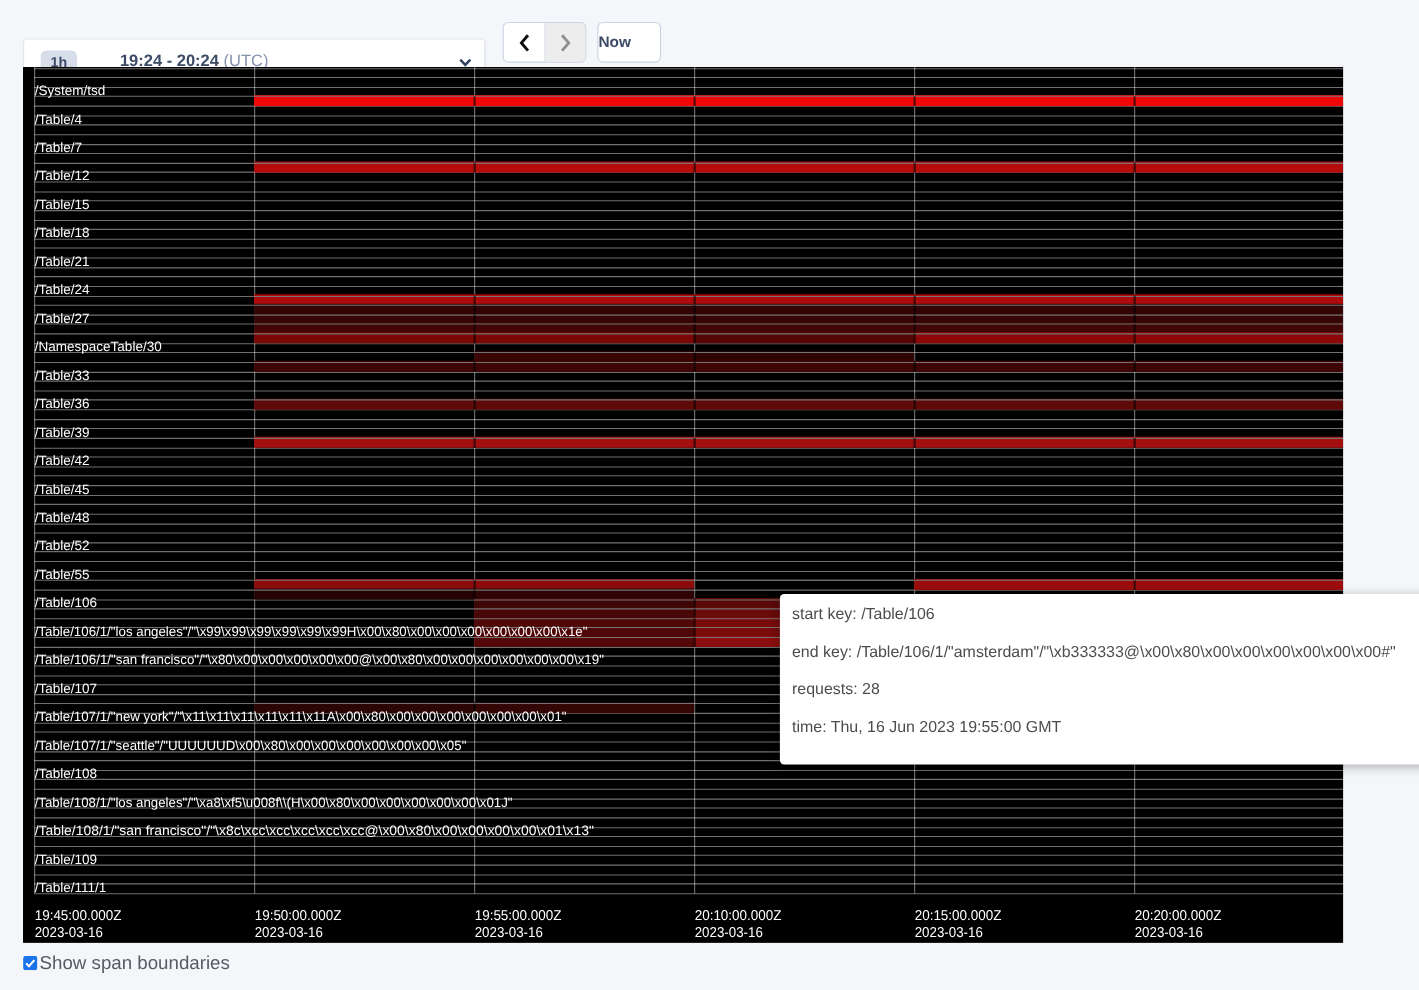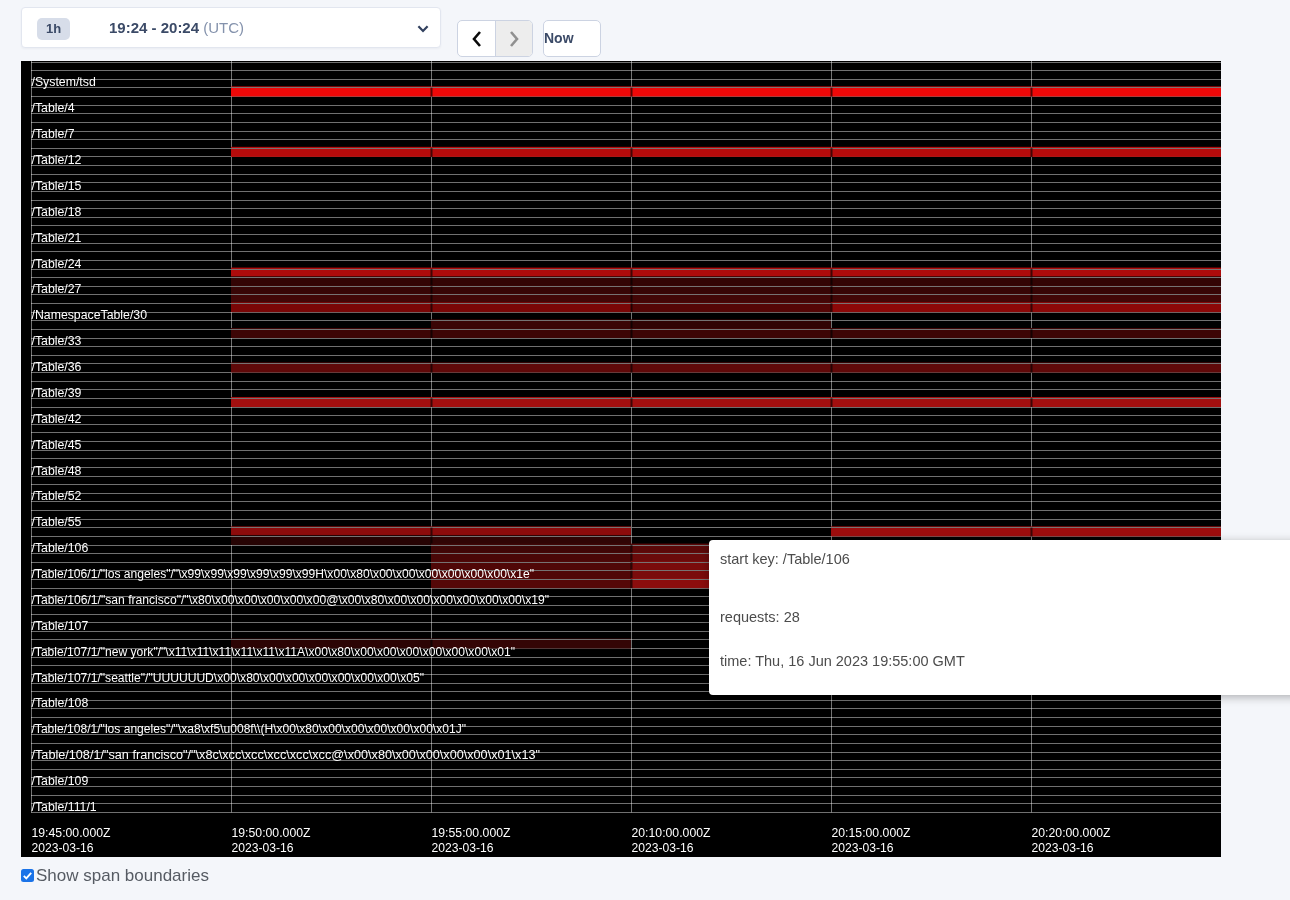--- a/index.html
+++ b/index.html
@@ -1,17 +1,17 @@
 <!DOCTYPE html>
 <html><head>
 <meta charset="utf-8">
 <style>
   html,body{margin:0;padding:0;}
   body{width:1290px;height:900px;background:#f4f6fa;font-family:"Liberation Sans",sans-serif;position:relative;overflow:hidden;}
-  .selbox{filter:opacity(0.999);position:absolute;left:21px;top:7px;width:418px;height:39px;background:#fff;border:1px solid #e2e6ef;border-radius:4px;box-shadow:0 1px 2px rgba(50,60,90,0.05);}
+  .selbox{filter:opacity(0.999);position:absolute;left:21px;top:35px;width:418px;height:39px;background:#fff;border:1px solid #e2e6ef;border-radius:4px;box-shadow:0 1px 2px rgba(50,60,90,0.05);}
   .badge{position:absolute;left:15px;top:10px;height:22px;line-height:22px;padding:0 9px;background:#d7dde9;border-radius:5px;font-size:13px;font-weight:bold;color:#3b4a67;}
   .rangetxt{position:absolute;left:63px;top:0;height:39px;line-height:39px;font-size:15px;font-weight:bold;color:#3b4a67;margin-left:24px;}
   .rangetxt span{font-weight:normal;color:#8492ac;}
   .chev{position:absolute;right:11px;top:17px;}
   .btngrp{position:absolute;left:457px;top:20px;width:76px;height:37px;border:1px solid #ccd3e2;border-radius:5px;background:#fff;box-sizing:border-box;display:flex;}
   .btngrp .b1{width:38px;height:100%;display:flex;align-items:center;justify-content:center;border-right:1px solid #ccd3e2;box-sizing:border-box;}
   .btngrp .b2{flex:1;height:100%;display:flex;align-items:center;justify-content:center;background:#ededed;border-radius:0 4px 4px 0;}
   .nowbtn{filter:opacity(0.999);position:absolute;left:543px;top:20px;width:58px;height:37px;border:1px solid #ccd3e2;border-radius:5px;background:#fff;box-sizing:border-box;line-height:35px;font-size:14px;font-weight:bold;color:#3b4a67;}
   .canvas{position:absolute;left:21px;top:61px;width:1200px;height:796px;background:#000;}
   .tooltip{filter:opacity(0.999);position:absolute;left:709px;top:540px;width:570px;height:155px;background:#fff;border-radius:4px;box-shadow:0 2px 10px rgba(0,0,0,0.3);font-size:14.5px;color:#4c4c4c;letter-spacing:0px;padding-left:27px;}
@@ -321,21 +321,22 @@
         <text x="610.5" y="775.5" textLength="79" lengthAdjust="spacingAndGlyphs">20:10:00.000Z</text>
         <text x="610.5" y="790.5" textLength="62" lengthAdjust="spacingAndGlyphs">2023-03-16</text>
         <text x="810.5" y="775.5" textLength="79" lengthAdjust="spacingAndGlyphs">20:15:00.000Z</text>
         <text x="810.5" y="790.5" textLength="62" lengthAdjust="spacingAndGlyphs">2023-03-16</text>
         <text x="1010.5" y="775.5" textLength="79" lengthAdjust="spacingAndGlyphs">20:20:00.000Z</text>
         <text x="1010.5" y="790.5" textLength="62" lengthAdjust="spacingAndGlyphs">2023-03-16</text>
       </g>
     </svg></div>
   <div class="tooltip">
     <div style="position:absolute;left:11px;top:11px;white-space:nowrap">start key: /Table/106</div>
-    <div style="position:absolute;left:11px;top:69px;white-space:nowrap">requests: 28</div>
+    <div style="position:absolute;left:11px;top:45px;white-space:nowrap">end key: /Table/106/1/"amsterdam"/"\xb333333@\x00\x80\x00\x00\x00\x00\x00\x00#"</div>
+    <div style="position:absolute;left:11px;top:79px;white-space:nowrap">requests: 28</div>
     <div style="position:absolute;left:11px;top:113px;white-space:nowrap">time: Thu, 16 Jun 2023 19:55:00 GMT</div>
   </div>
   <div class="cbrow">
     <svg width="13" height="13" viewBox="0 0 13 13" style="position:absolute;top:2px;left:0">
       <rect x="0" y="0" width="13" height="13" rx="2.5" fill="#1a73e8"></rect>
       <polyline points="2.8,6.8 5.3,9.3 10.2,3.8" fill="none" stroke="#fff" stroke-width="1.9"></polyline>
     </svg>
     <div class="cblabel">Show span boundaries</div>
   </div>
 

